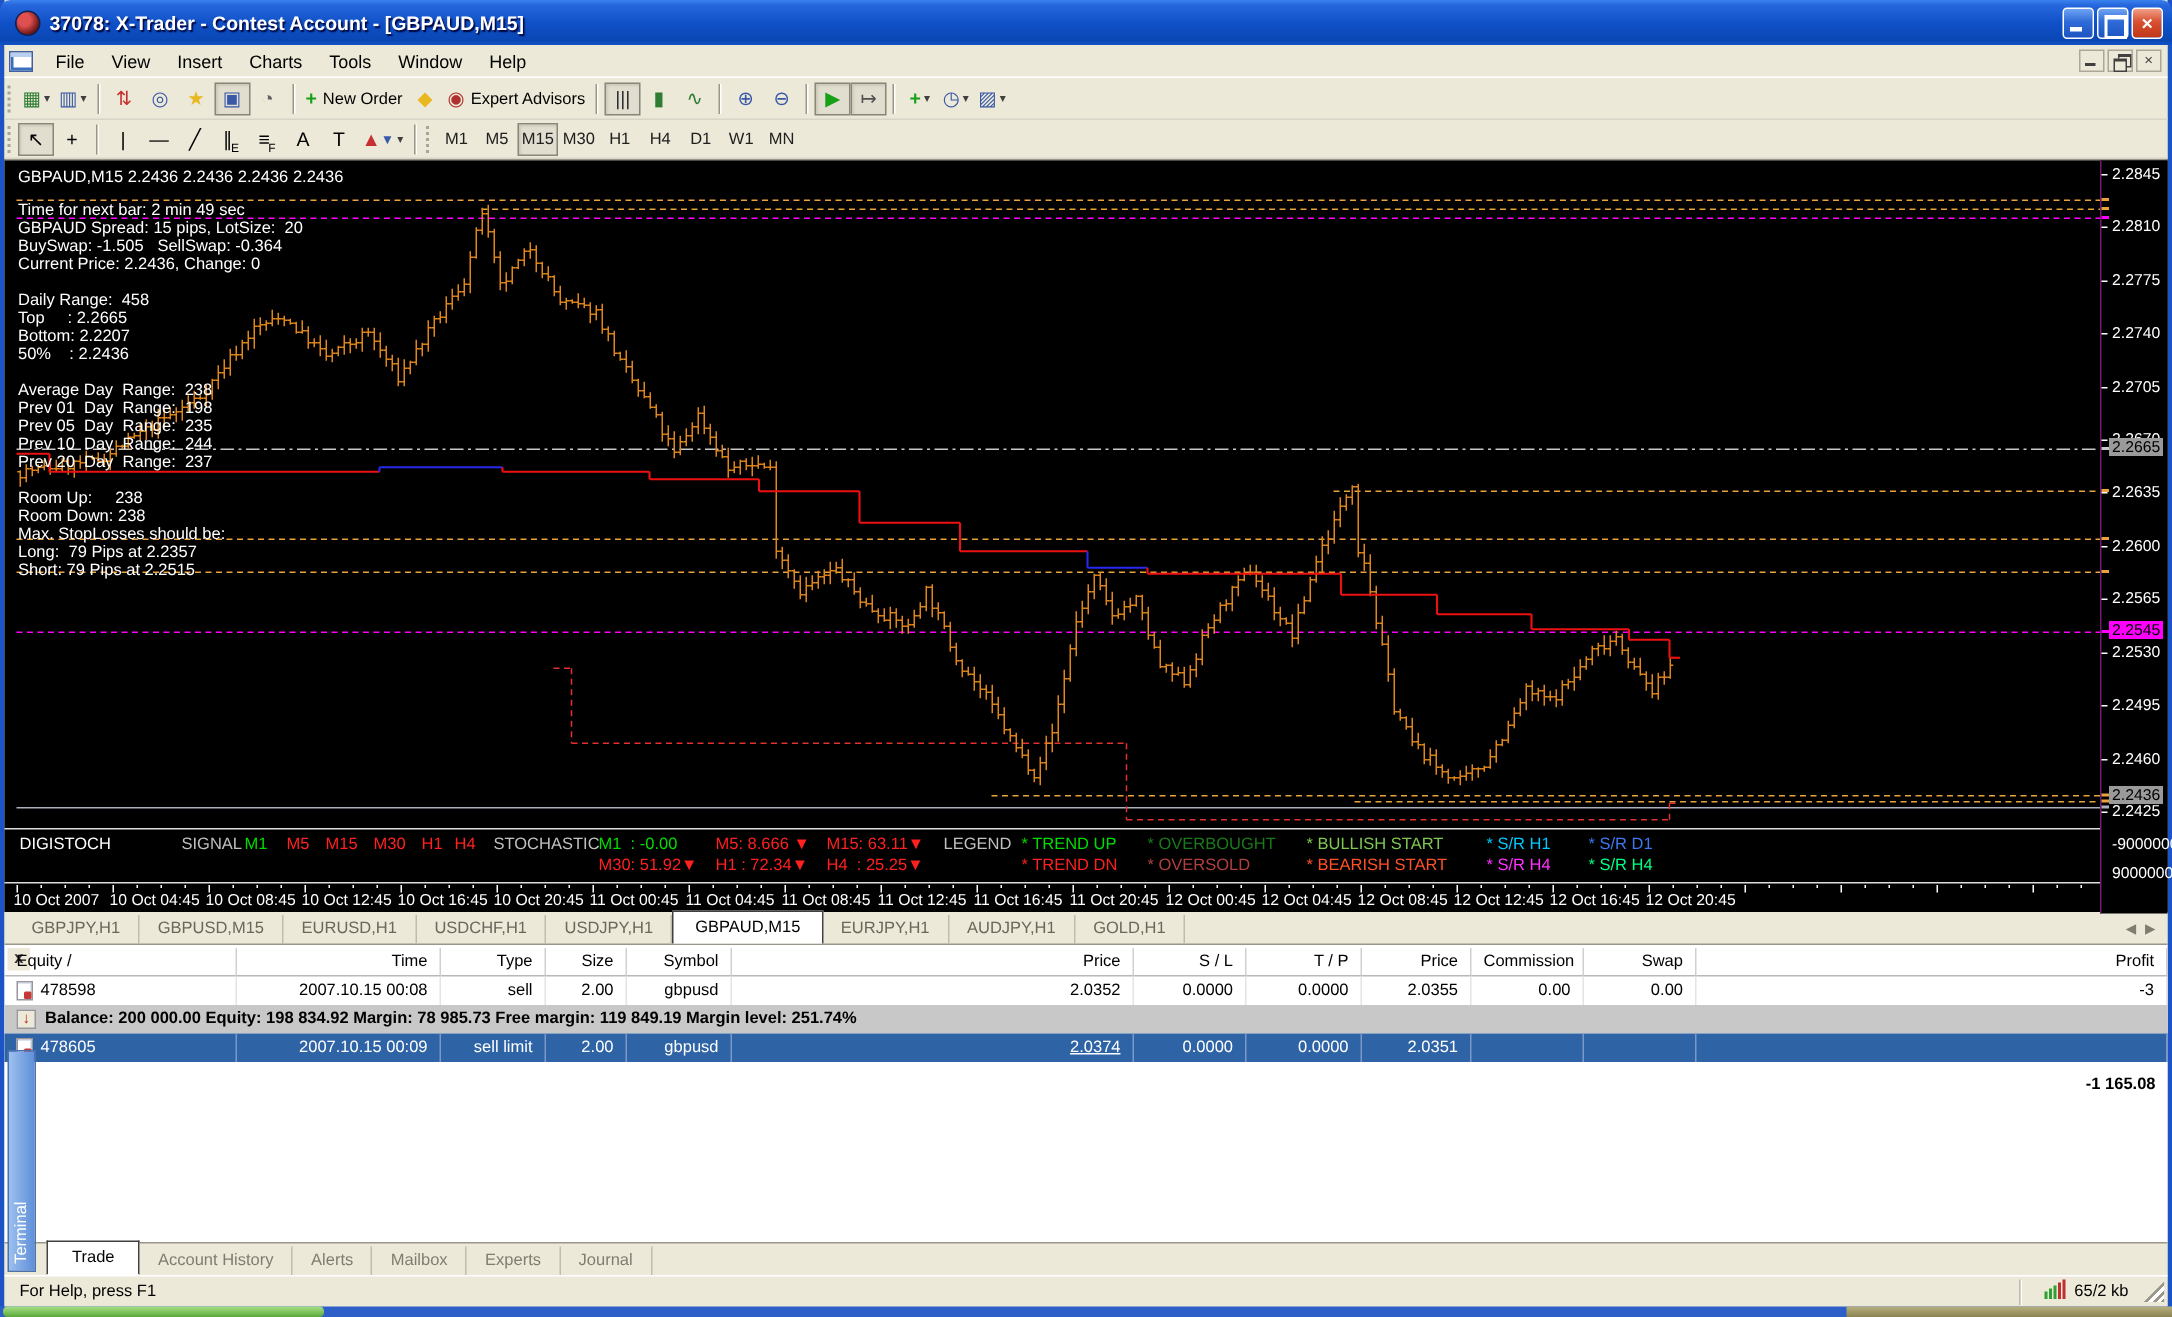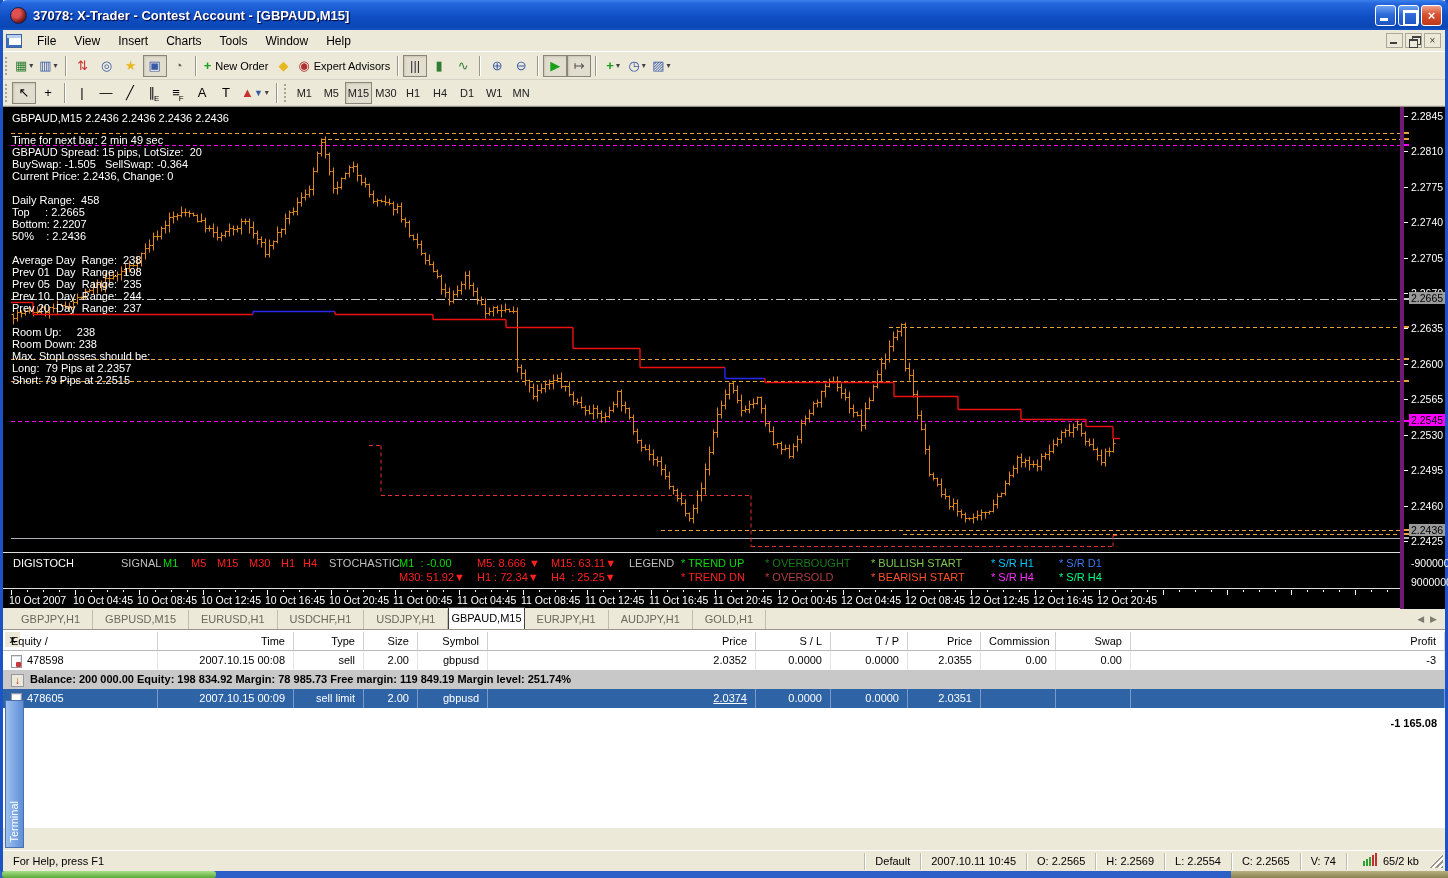--- a/index.html
+++ b/index.html
@@ -61,33 +61,33 @@
   #ohlc-line { position:absolute; left:9px; top:5px; color:#fff; font-size:11px; z-index:5; }
   #info-block { position:absolute; left:9px; top:27px; color:#fff; font-size:11px; line-height:12px;
     z-index:5; white-space:pre; }
   .sep-h { position:absolute; left:0; width:1397px; height:1px; background:#ddd; z-index:4; }
   #subpanel { position:absolute; left:0; top:447px; width:1397px; height:34px; z-index:5; }
   #subpanel span { position:absolute; font-size:11px; white-space:pre; }
   #timeaxis { position:absolute; left:0; top:483px; width:1397px; height:19px; z-index:5; }
   #timeaxis .tl { position:absolute; top:4px; color:#fff; font-size:10.5px; white-space:nowrap; }
   #timeaxis .tick { position:absolute; top:0; width:1px; background:#fff; }
   #priceaxis { position:absolute; left:1397px; top:0; width:45px; height:502px; background:#000;
-    border-left:4px solid #701a75; z-index:6; }
+    border-left:1px solid #701a75; z-index:6; }
   #priceaxis .pl { position:absolute; left:7px; color:#fff; font-size:10.5px; }
   #priceaxis .ptick { position:absolute; left:0; width:4px; height:1px; background:#fff; }
   #priceaxis .ltick { position:absolute; left:0; width:5px; height:2px; }
   #priceaxis .pbox { position:absolute; left:5px; font-size:10.5px; color:#000; padding:0 2px; }
 
   
   #charttabs { position:absolute; left:3px; top:608px; width:1442px; height:22px; background:#ECE9D8;
     display:flex; align-items:flex-end; border-bottom:1px solid #9a968a; padding-left:6px; }
   .ctab { font-size:11px; color:#6a675c; padding:3px 12px 4px; border-right:1px solid #C0BCB0;
     cursor:pointer; white-space:nowrap; }
   .ctab.active { background:#fff; color:#000; border:1px solid #404040; border-bottom:none;
-    padding:4px 2px 5px; font-weight:normal; }
+    padding:4px 14px 5px; font-weight:normal; }
   #ctab-arrows { margin-left:auto; margin-right:8px; display:flex; gap:6px; align-self:center; }
   .ct-arrow { font-size:9px; color:#807c70; cursor:pointer; }
 
   
   #terminal { position:absolute; left:3px; top:630px; width:1442px; height:198px; background:#fff; }
   #term-close { position:absolute; left:2px; top:2px; width:15px; height:15px; font-size:11px;
     font-weight:bold; color:#333; text-align:center; line-height:14px; cursor:pointer; background:#ECE9D8; }
   .trow { position:absolute; left:0; width:1442px; height:19px; display:flex; font-size:11px; }
   .trow .cell { height:19px; line-height:19px; padding:0 8px; border-right:1px solid #E4E4E4;
     overflow:hidden; white-space:nowrap; }
@@ -1424,32 +1424,31 @@
           <div class="cell r" style="width: 75px;"></div>
           <div class="cell r" style="width: 75px;"></div>
           <div class="cell r" style="width: 314px;"></div>
         </div>
       </div>
   </div>
   <div id="term-strip">
     <span>Terminal</span>
   </div>
 
+  <div id="termtabs">
+      <div class="ttab active">Trade</div>
+      <div class="ttab">Account History</div>
+      <div class="ttab">Alerts</div>
+      <div class="ttab">Mailbox</div>
+      <div class="ttab">Experts</div>
+      <div class="ttab">Journal</div>
+    </div>
 
   <div id="statusbar">
     <div class="st-cell st-help">For Help, press F1</div>
-    <div id="status-cells" style="display:flex">
-        <div class="st-cell">Default</div>
-        <div class="st-cell">2007.10.11 10:45</div>
-        <div class="st-cell">O: 2.2565</div>
-        <div class="st-cell">H: 2.2569</div>
-        <div class="st-cell">L: 2.2554</div>
-        <div class="st-cell">C: 2.2565</div>
-        <div class="st-cell">V: 74</div>
-      </div>
     <div class="st-cell" style="display:flex;">
       <span id="conn-bars">
           <i style="height: 5px; background: rgb(48, 160, 48);"></i>
           <i style="height: 7px; background: rgb(48, 160, 48);"></i>
           <i style="height: 9px; background: rgb(48, 160, 48);"></i>
           <i style="height: 11px; background: rgb(192, 48, 48);"></i>
           <i style="height: 13px; background: rgb(192, 48, 48);"></i>
         </span>
       <span>65/2 kb</span>
     </div>

